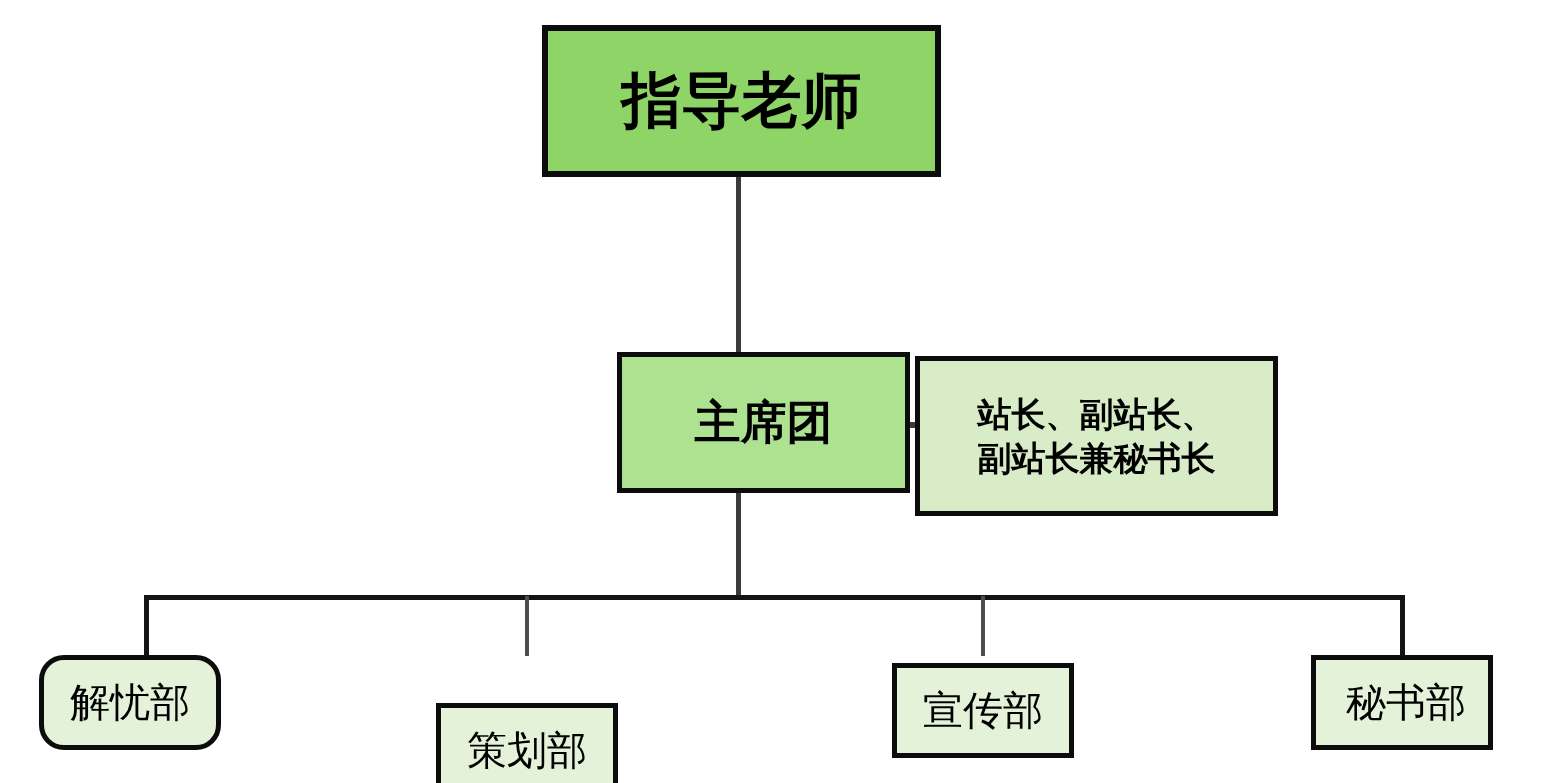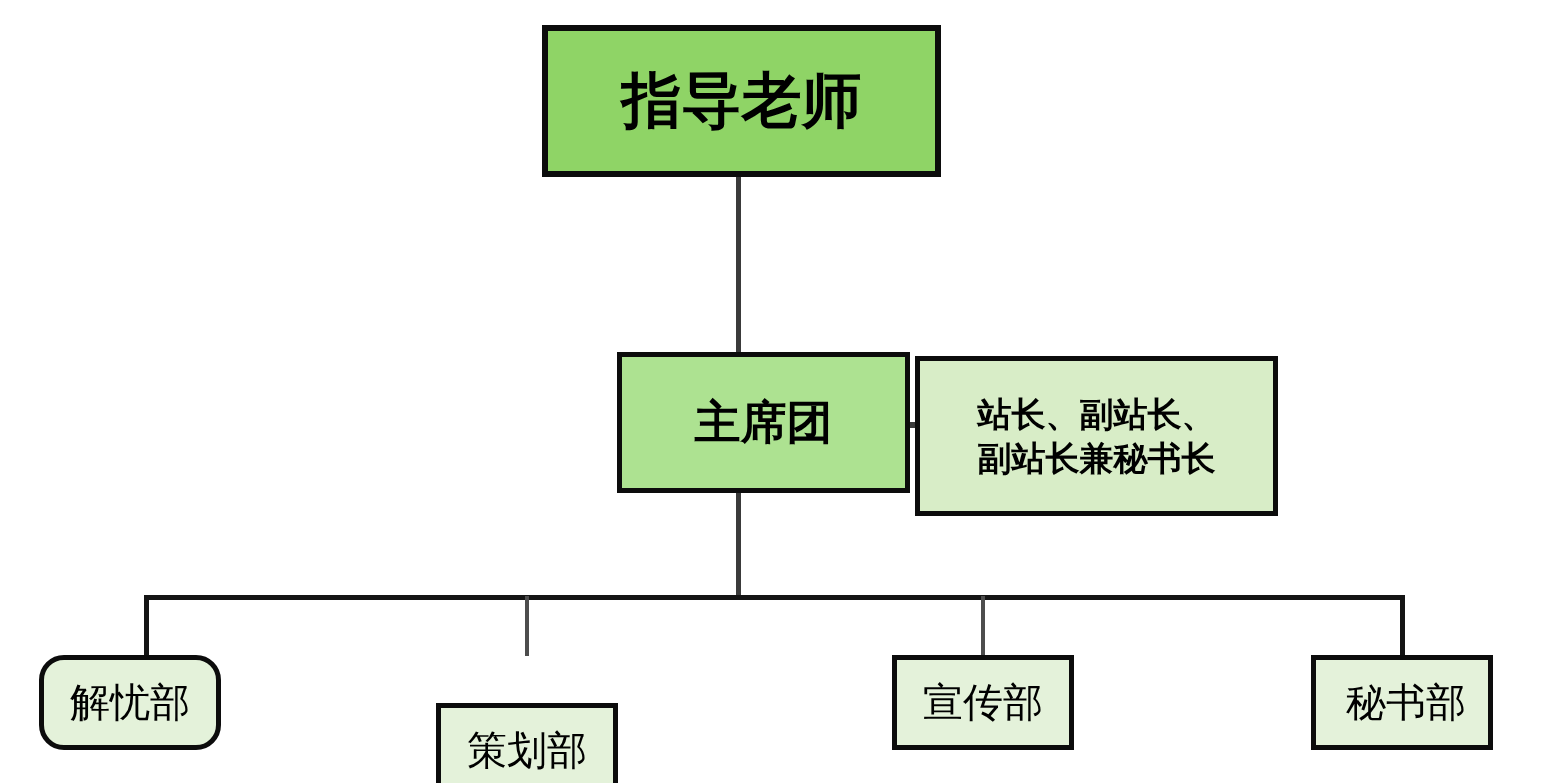--- a/index.html
+++ b/index.html
@@ -46,21 +46,21 @@
     margin-top: 12px;
   }
   .node-dept {
     top: 655px; width: 182px; height: 95px;
     background: var(--dept-fill, #E4F2DA);
     border: 5px solid var(--border, #0C0C0C);
     font-size: 40px; font-weight: normal;
   }
   .node-dept-0 { left: 39px; border-radius: 25px; }
   .node-dept-1 { left: 436px; margin-top: 48px; }
-  .node-dept-2 { left: 892px; }
+  .node-dept-2 { left: 892px; margin-top: 8px; }
   .node-dept-3 { left: 1311px; padding-left: 8px; }
 
   .line { position: absolute; }
   .line-advisor-presidium {
     left: 736px; top: 177px; width: 5px; height: 175px;
     background: var(--connector, #3A3A3A);
   }
   .line-presidium-note {
     left: 860px; top: 422px; width: 55px; height: 6px;
     background: var(--connector, #3A3A3A);

